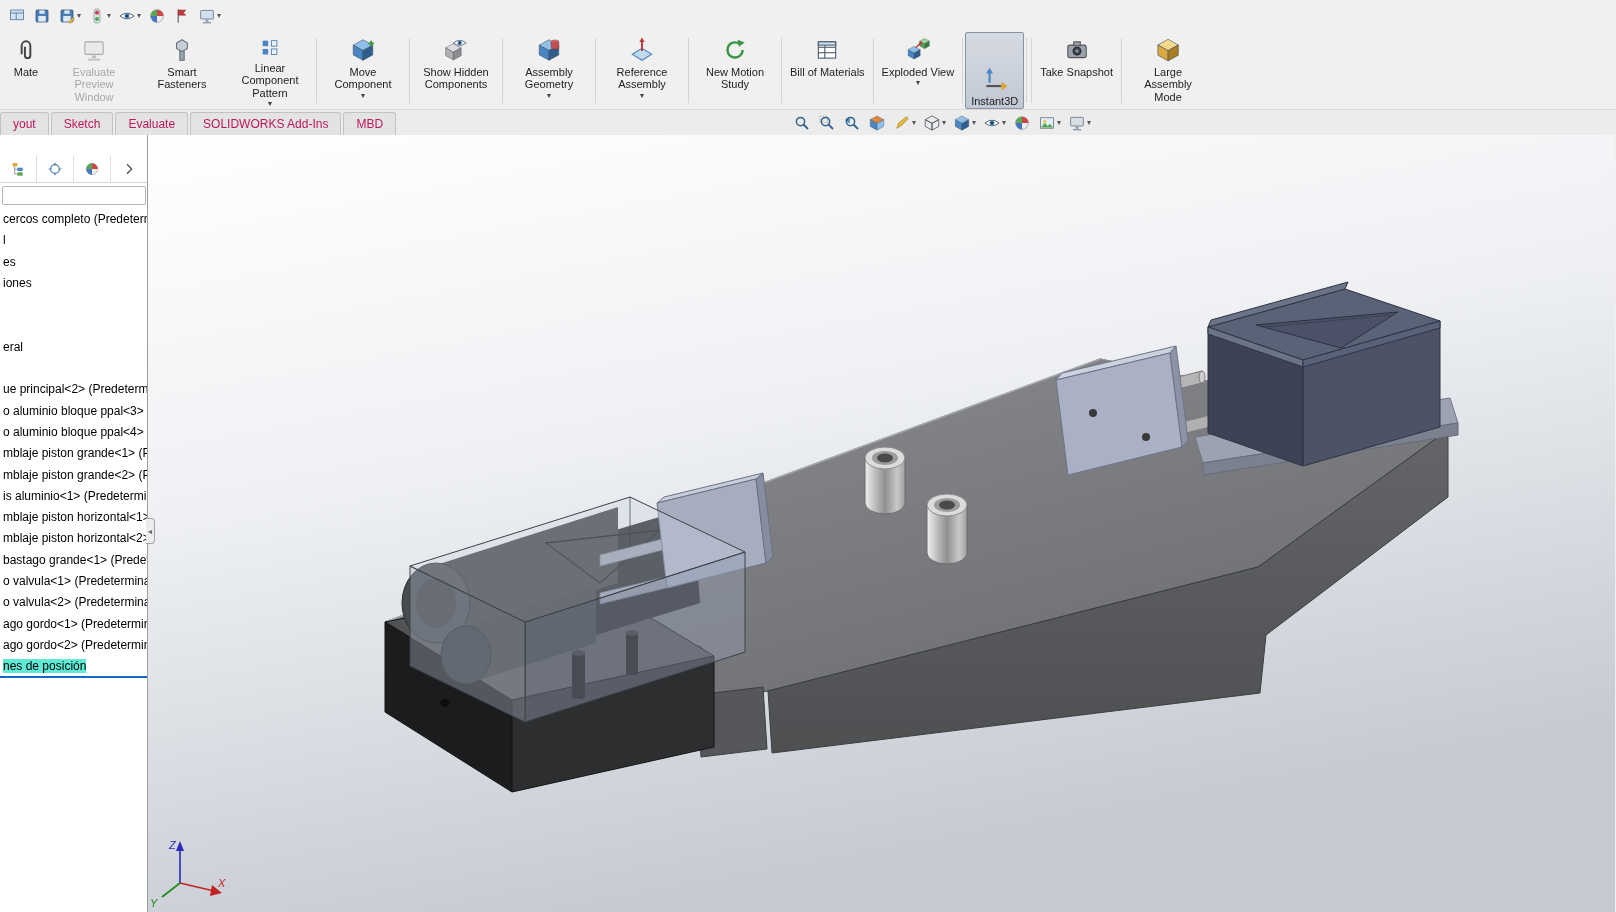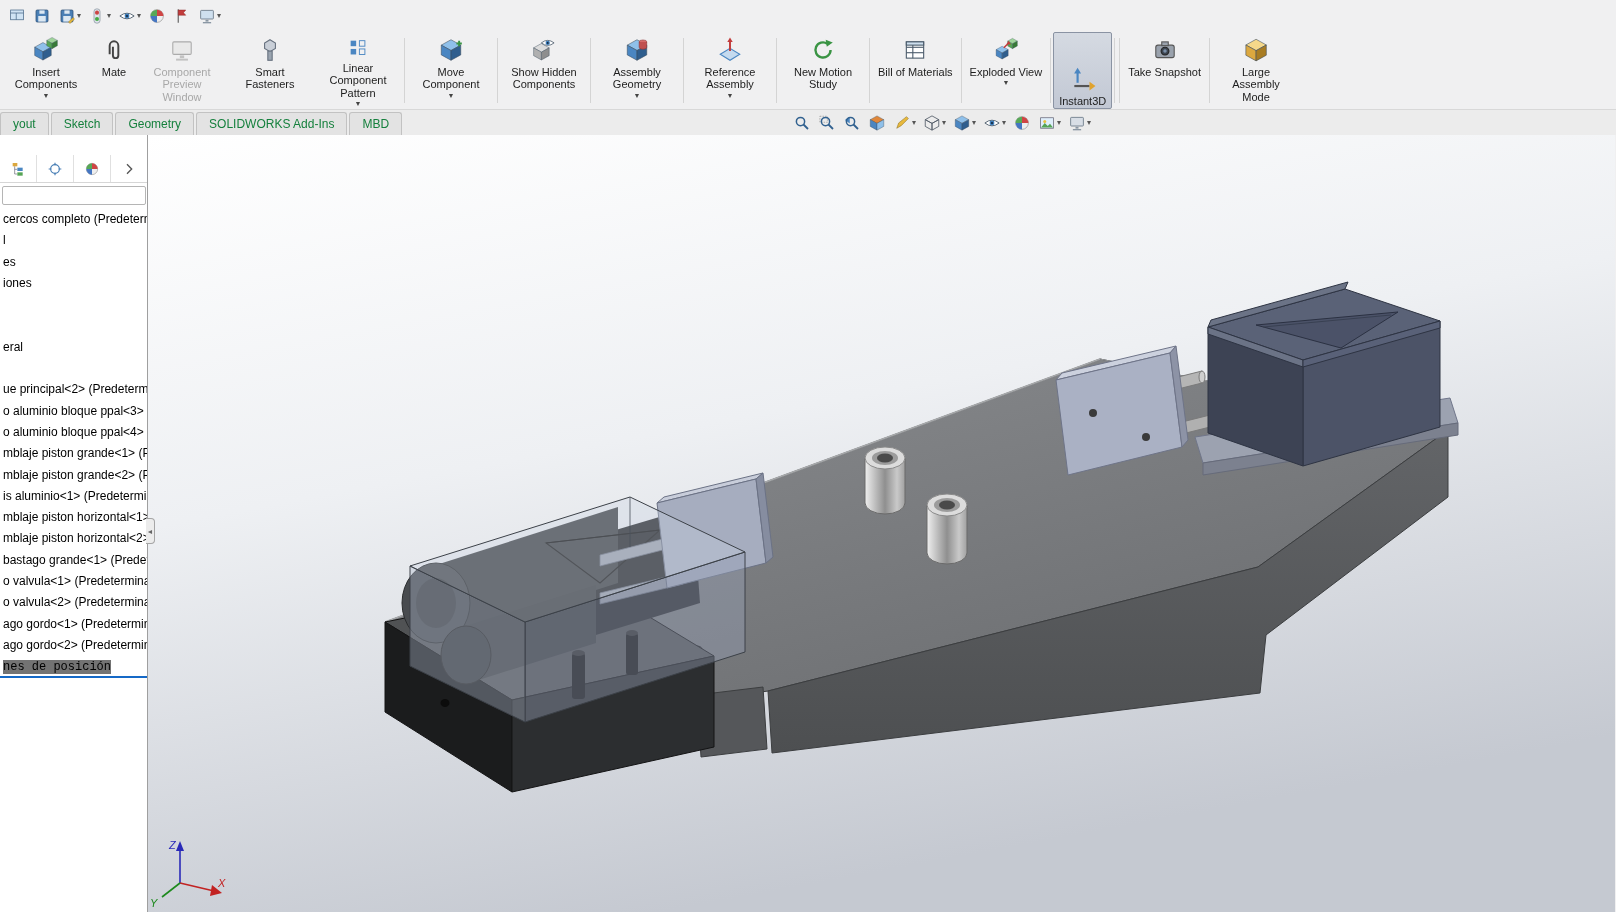--- a/index.html
+++ b/index.html
@@ -18,35 +18,35 @@
           padding:4px 5px 1px; min-width:48px; max-width:88px; border:1px solid transparent; border-radius:2px; }
   .rbtn .lbl { font-size:11px; line-height:1.12; text-align:center; color:#1d1d1d; margin-top:3px; }
   .rbtn .caret2 { font-size:7px; color:#444; margin-top:1px; line-height:1; }
   .rbtn.disabled .lbl { color:#a8a8a8; }
   .rbtn.disabled svg { filter:grayscale(1); opacity:.5; }
   .rbtn.active { background:linear-gradient(#d5dae2,#c2c8d4); border-color:#8a93a3;justify-content:flex-end; }
   .rsep { width:1px; background:#d4d4d4; margin:6px 2px; flex:0 0 1px; }
 
   
   .tabstrip { height:25px; background:#ececec; display:flex; align-items:flex-end; position:relative; }
-  .tab { padding:4px 12px 4px; font-size:12px; color:#15803d; background:#e3e3e3; border:1px solid #c2c2c2;
+  .tab { padding:4px 12px 4px; font-size:12px; color:#be185d; background:#e3e3e3; border:1px solid #c2c2c2;
          border-bottom:none; border-radius:3px 3px 0 0; margin-right:2px; white-space:nowrap; }
   .headsup { position:absolute; left:792px; bottom:2px; display:flex; align-items:center; gap:5px; }
   .hu-btn { display:flex; align-items:center; padding:1px; }
 
   
   .main { display:flex; height:777px; position:relative; }
   .panel { width:148px; background:#fff; border-right:1px solid #9f9f9f; padding-top:20px; position:relative; overflow:hidden; }
   .panel-tabs { height:28px; display:flex; align-items:stretch; border-bottom:1px solid #d6d6d6; }
   .panel-tab { flex:0 0 37px; display:flex; align-items:center; justify-content:center; border-right:1px solid #e0e0e0; }
   .filter { display:block; width:144px; margin:3px 2px 0; height:19px; border:1px solid #b5b5b5; border-radius:2px; background:#fff; font:12px "Liberation Sans",sans-serif; padding:0 3px; }
   .tree { margin-top:4px; font-size:12px; color:#000; }
   .tree-item { height:21.3px; line-height:21.3px; padding-left:3px; white-space:nowrap; overflow:hidden; }
   .tree-item.selected { border-bottom:2px solid var(--sel,#1569c7); }
-  .tree-item.selected .t { background:#737373;font-family:Liberation Mono, monospace; }
+  .tree-item.selected .t { background:#5eead4; }
   .collapse-handle { position:absolute; left:146px; top:383px; width:9px; height:26px; background:#ececec;
          border:1px solid #a5a5a5; border-left:none; border-radius:0 4px 4px 0; z-index:5;
          display:flex; align-items:center; justify-content:center; font-size:7px; color:#666; }
 
   .viewport { flex:1 1 auto; position:relative; }
   svg.scene { display:block; width:1467px; height:777px; }
 </style>
 </head>
 <body>
 <div id="app">
@@ -111,51 +111,31 @@
           <rect x="10" y="17" width="4" height="2.5" fill="#8a97a4"></rect>
           <rect x="6.5" y="20" width="11" height="1.8" fill="#8a97a4"></rect>
         </svg>
         <span class="caret">▾</span>
       </div>
     </div>
 
   <div class="ribbon">
       <div class="rbtn">
         <svg width="26" height="26" viewBox="0 0 24 24">
-          <g transform="translate(-1,3) scale(.85)">
-            <g stroke="#3a4a5c" stroke-width=".5">
-              <polygon points="12,2.5 21,7.5 12,12.5 3,7.5" fill="#8fc0ea"></polygon>
-              <polygon points="3,7.5 12,12.5 12,21.5 3,16.5" fill="#4a86c2"></polygon>
-              <polygon points="12,12.5 21,7.5 21,16.5 12,21.5" fill="#2f5e8e"></polygon>
-            </g>
-          </g>
-          <g transform="translate(11,-1) scale(.55)">
-            <g stroke="#3a4a5c" stroke-width=".5">
-              <polygon points="12,2.5 21,7.5 12,12.5 3,7.5" fill="#9fd49a"></polygon>
-              <polygon points="3,7.5 12,12.5 12,21.5 3,16.5" fill="#55a455"></polygon>
-              <polygon points="12,12.5 21,7.5 21,16.5 12,21.5" fill="#377a37"></polygon>
-            </g>
-          </g>
-        </svg>
-        <div class="lbl">Insert Components</div>
-        <div class="caret2">▼</div>
-      </div>
-      <div class="rbtn">
-        <svg width="26" height="26" viewBox="0 0 24 24">
           <path d="M8 16 V8 a4 4 0 0 1 8 0 v9 a2.5 2.5 0 0 1 -5 0 V9" fill="none" stroke="#444" stroke-width="1.8"></path>
         </svg>
         <div class="lbl">Mate</div>
       </div>
       <div class="rbtn disabled">
         <svg width="26" height="26" viewBox="0 0 24 24">
           <rect x="3.5" y="4.5" width="17" height="11.5" rx="1" fill="#e3e3e3" stroke="#5a6a7a"></rect>
           <rect x="10" y="17" width="4" height="2.5" fill="#8a97a4"></rect>
           <rect x="6.5" y="20" width="11" height="1.8" fill="#8a97a4"></rect>
         </svg>
-        <div class="lbl">Component Preview Window</div>
+        <div class="lbl">Evaluate Preview Window</div>
       </div>
       <div class="rbtn">
         <svg width="26" height="26" viewBox="0 0 24 24">
           <polygon points="12,2.5 17,5.5 17,10.5 12,13.5 7,10.5 7,5.5" fill="#c9cfd8" stroke="#66707e"></polygon>
           <rect x="10" y="13" width="4" height="8.5" fill="#9aa4b0" stroke="#66707e"></rect>
         </svg>
         <div class="lbl">Smart Fasteners</div>
       </div>
       <div class="rbtn">
         <svg width="26" height="26" viewBox="0 0 24 24">
@@ -296,21 +276,21 @@
             </g>
           </g>
         </svg>
         <div class="lbl">Large Assembly Mode</div>
       </div>
     </div>
 
   <div class="tabstrip">
     <div class="tab">yout</div>
       <div class="tab">Sketch</div>
-      <div class="tab">Geometry</div>
+      <div class="tab">Evaluate</div>
       <div class="tab">SOLIDWORKS Add-Ins</div>
       <div class="tab">MBD</div>
       <div class="headsup">
         <div class="hu-btn">
           <svg width="18" height="18" viewBox="0 0 24 24">
             <circle cx="10" cy="10" r="5.5" fill="none" stroke="#31618f" stroke-width="2"></circle>
             <line x1="14" y1="14" x2="20" y2="20" stroke="#31618f" stroke-width="2.4"></line>
           </svg>
         </div>
         <div class="hu-btn">

